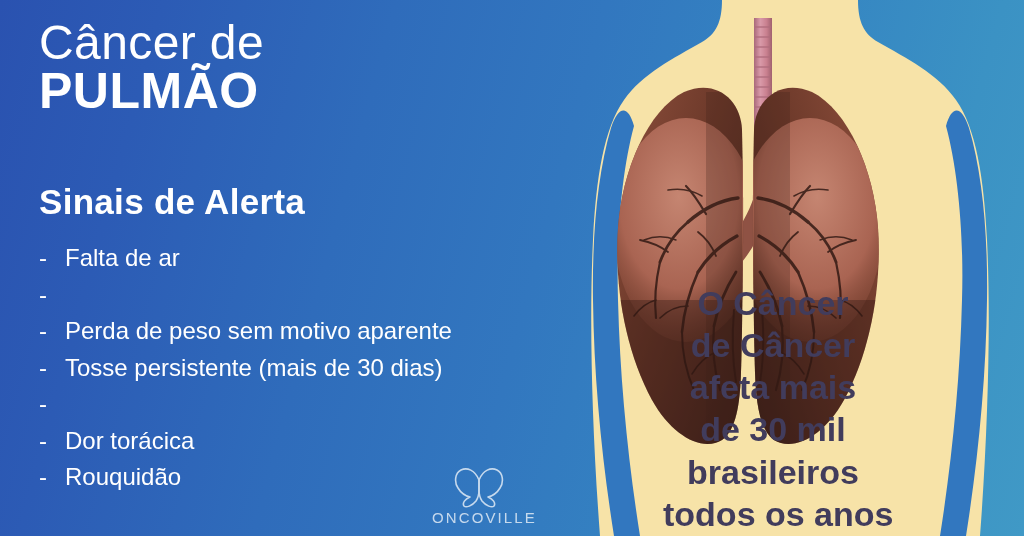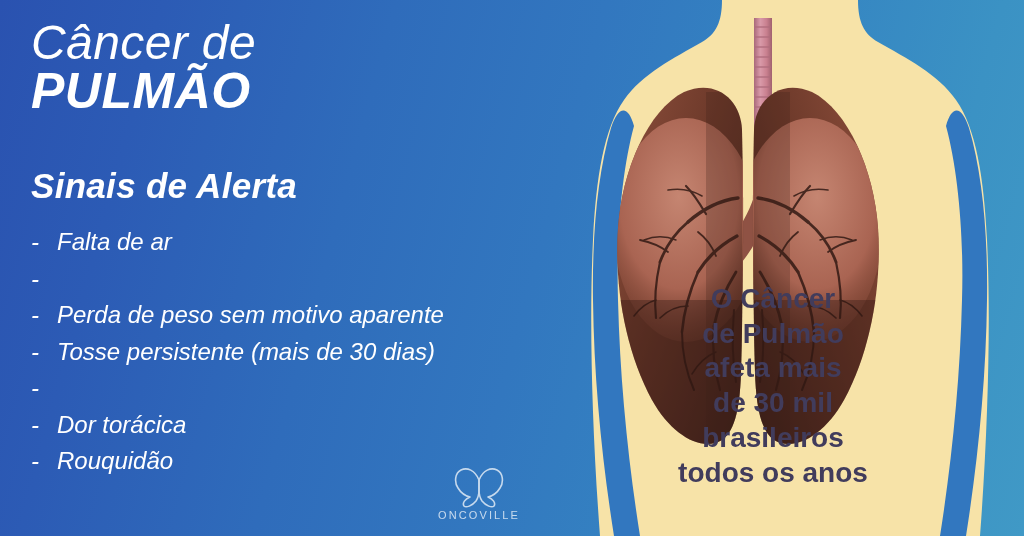--- a/index.html
+++ b/index.html
@@ -26,24 +26,23 @@
   #figure {
     position:absolute;
     top:0; left:556px;
     width:468px; height:536px;
   }
   #figure svg { display:block; width:100%; height:100%; }
 
   
   #copy {
     position:absolute;
-    top:0; left:4px;
+    top:0; left:12px;
     width:560px; height:536px;
     padding:18px 0 0 27px;
-    font-style:italic;
   }
 
   #title-light {
     color:#ffffff;
     font-size:48px;
     font-weight:300;
     letter-spacing:0.4px;
     line-height:1.05;
     white-space:nowrap;
   }
@@ -55,21 +54,21 @@
     line-height:1.0;
     margin-top:-2px;
     white-space:nowrap;
   }
 
   #subhead {
     color:#ffffff;
     font-size:35px;
     font-weight:bold;
     letter-spacing:0.3px;
-    margin-top:50px;
+    margin-top:66px;
     white-space:nowrap;
   }
 
   #symptom-list {
     list-style:none;
     margin-top:24px;
   }
   #symptom-list li {
     display:flex;
     align-items:baseline;
@@ -92,34 +91,34 @@
   #logo {
     position:absolute;
     left:432px; top:466px;
     width:94px;
     text-align:center;
     opacity:0.72;
   }
   #logo svg { display:block; margin:0 auto; }
   #logo-word {
     color:#ffffff;
-    font-size:11px;
+    font-size:15px;
     letter-spacing:2.1px;
     margin-top:1px;
     font-weight:400;
   }
 
   
   #stat {
     position:absolute;
     left:663px; top:282px;
     width:220px;
     text-align:center;
     color:#413c5c;
-    font-size:28px;
+    font-size:34px;
     font-weight:bold;
     line-height:1.24;
   }
   #stat div { white-space:nowrap; }
 </style>
 </head>
 <body>
 
 <div id="poster">
 
@@ -296,21 +295,21 @@
             <path d="M322,300 C318,370 298,424 264,448 L198,448 L198,300 Z" fill="#351b14" opacity="0.38"></path>
             <path d="M198,92 L234,92 L234,448 L198,448 Z" fill="#3a1e16" opacity="0.25"></path>
           </g>
         </g>
       </g>
     </svg>
   </div>
 
   <div id="stat">
     <div>O Câncer</div>
-    <div>de Pulmão</div>
+    <div>de Câncer</div>
     <div>afeta mais</div>
     <div>de 30 mil</div>
     <div>brasileiros</div>
     <div>todos os anos</div>
   </div>
 
   <div id="copy">
     <div id="title-light">Câncer de</div>
     <div id="title-bold">PULMÃO</div>
 

